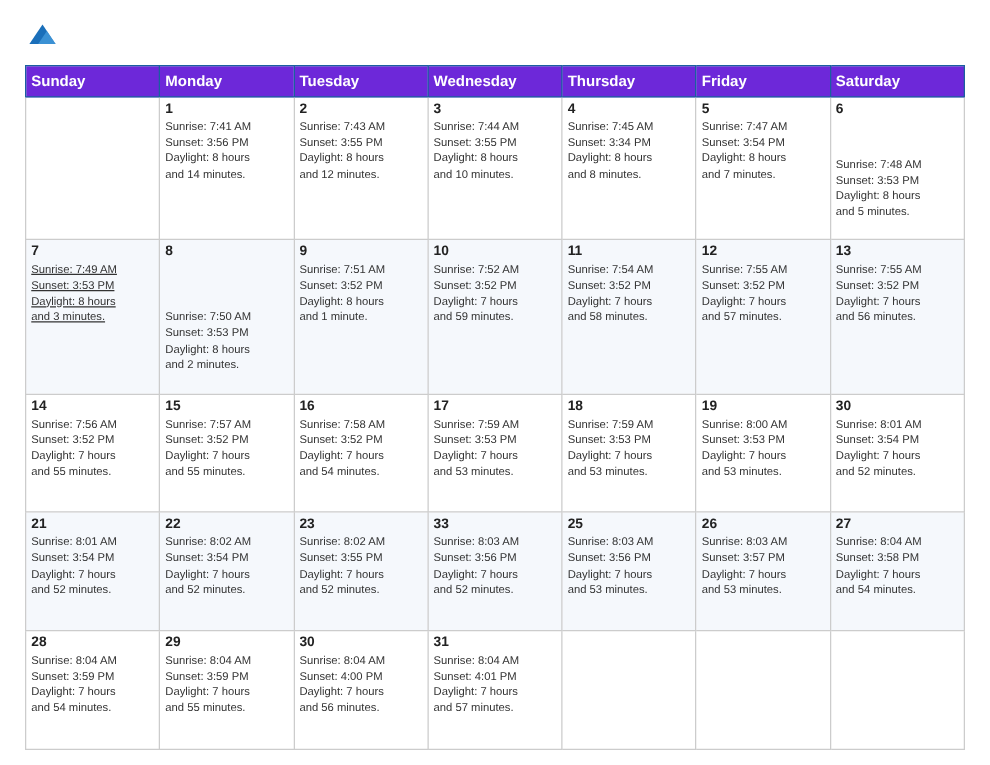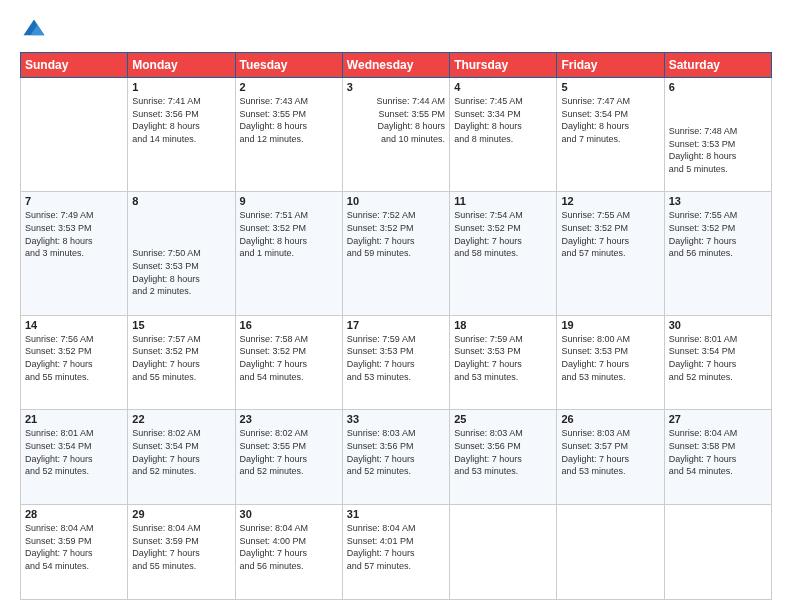--- a/index.html
+++ b/index.html
@@ -92,21 +92,21 @@
     .empty-cell {
       background: #f9f9f9;
     }
     tr:nth-child(even) td {
       background: #f5f8fc;
     }
     tr:nth-child(odd) td {
       background: #fff;
     }
     .calendar thead tr th {
-      background: #ef4444;
+      background: #6d28d9;
     }
   </style>
 </head>
 <body>
 
 <div class="page">
   <div class="header">
     <div class="logo">
       <svg class="logo-icon" viewBox="0 0 32 32">
         <polygon points="16,4 28,22 4,22" fill="#1a6fba"></polygon>
@@ -147,21 +147,21 @@
           </td>
           <td>
             <span class="day-number">2</span>
             <div class="day-info" style="white-space: pre-line;">Sunrise: 7:43 AM
 Sunset: 3:55 PM
 Daylight: 8 hours
 and 12 minutes.</div>
           </td>
           <td>
             <span class="day-number">3</span>
-            <div class="day-info" style="white-space: pre-line; text-align: right;">Sunrise: 7:44 AM
+            <div class="day-info" style="white-space: pre-line;">Sunrise: 7:44 AM
 Sunset: 3:55 PM
 Daylight: 8 hours
 and 10 minutes.</div>
           </td>
           <td>
             <span class="day-number">4</span>
             <div class="day-info" style="white-space: pre-line;">Sunrise: 7:45 AM
 Sunset: 3:34 PM
 Daylight: 8 hours
 and 8 minutes.</div>
@@ -177,21 +177,21 @@
             <span class="day-number">6</span>
             <div class="day-info" style="white-space: pre-line; margin-top: 32px;">Sunrise: 7:48 AM
 Sunset: 3:53 PM
 Daylight: 8 hours
 and 5 minutes.</div>
           </td>
         </tr>
         <tr>
           <td>
             <span class="day-number">7</span>
-            <div class="day-info" style="white-space: pre-line;">Sunrise: 7:49 AM
+            <div class="day-info" style="white-space: pre-line; text-decoration: underline;">Sunrise: 7:49 AM
 Sunset: 3:53 PM
 Daylight: 8 hours
 and 3 minutes.</div>
           </td>
           <td>
             <span class="day-number">8</span>
             <div class="day-info" style="white-space: pre-line; margin-top: 40px;">Sunrise: 7:50 AM
 Sunset: 3:53 PM
 Daylight: 8 hours
 and 2 minutes.</div>

